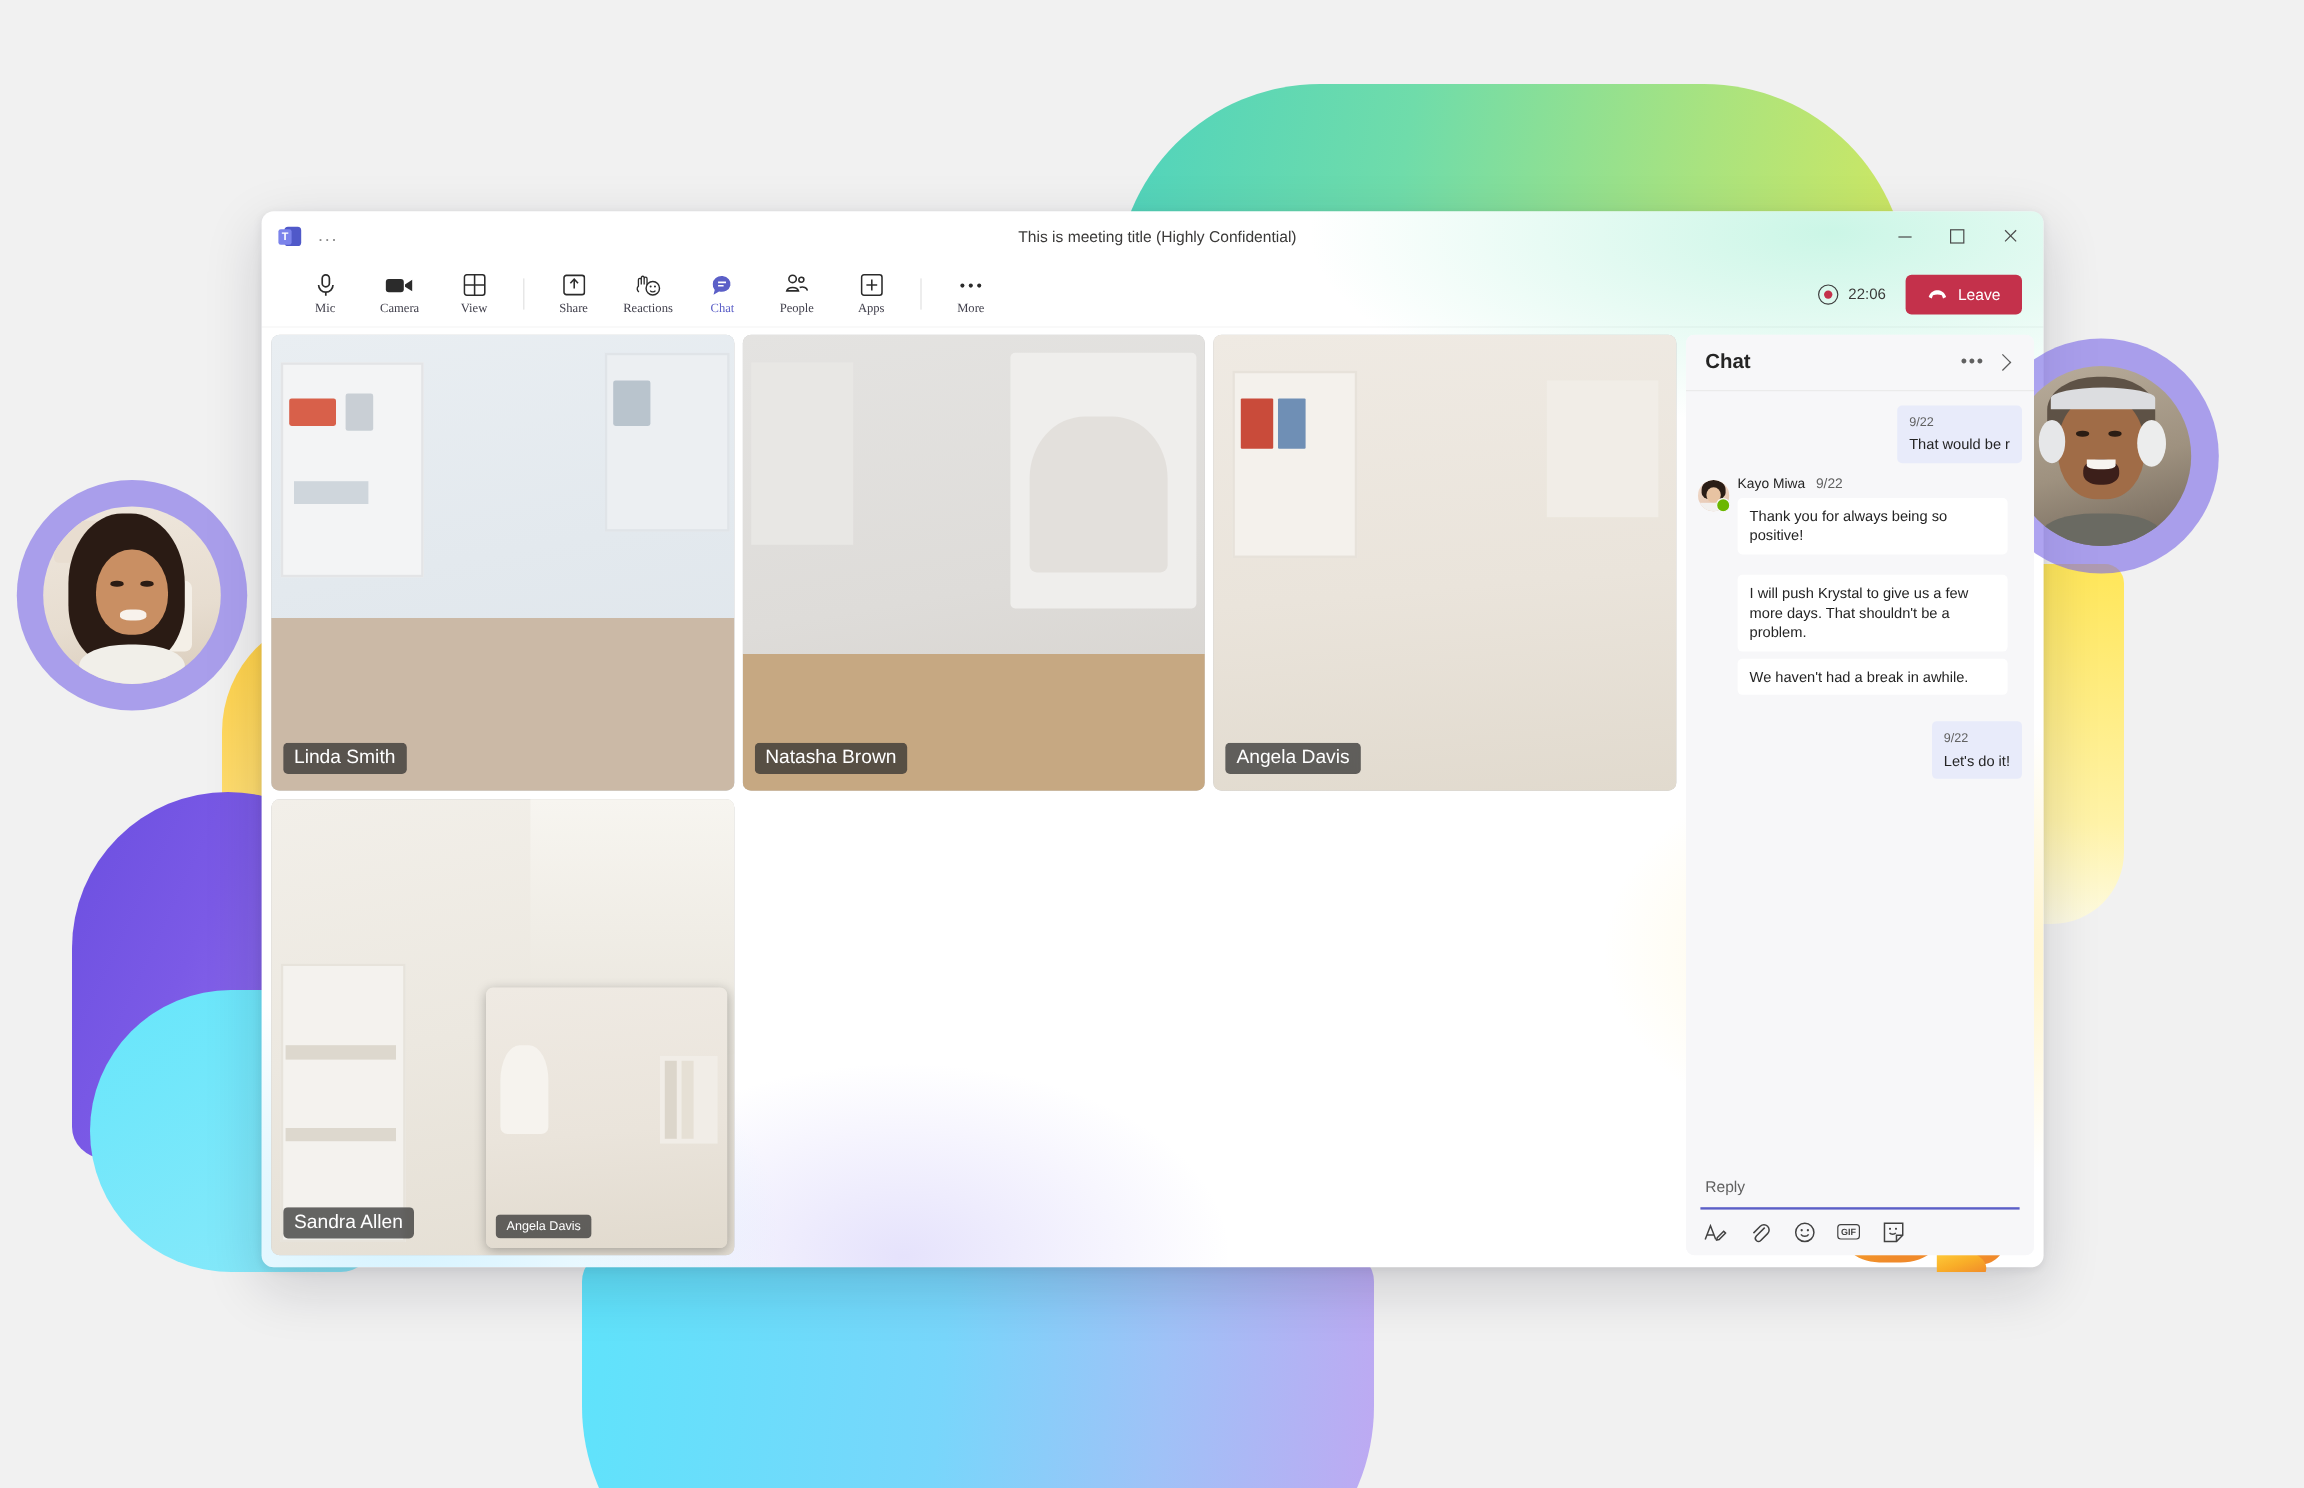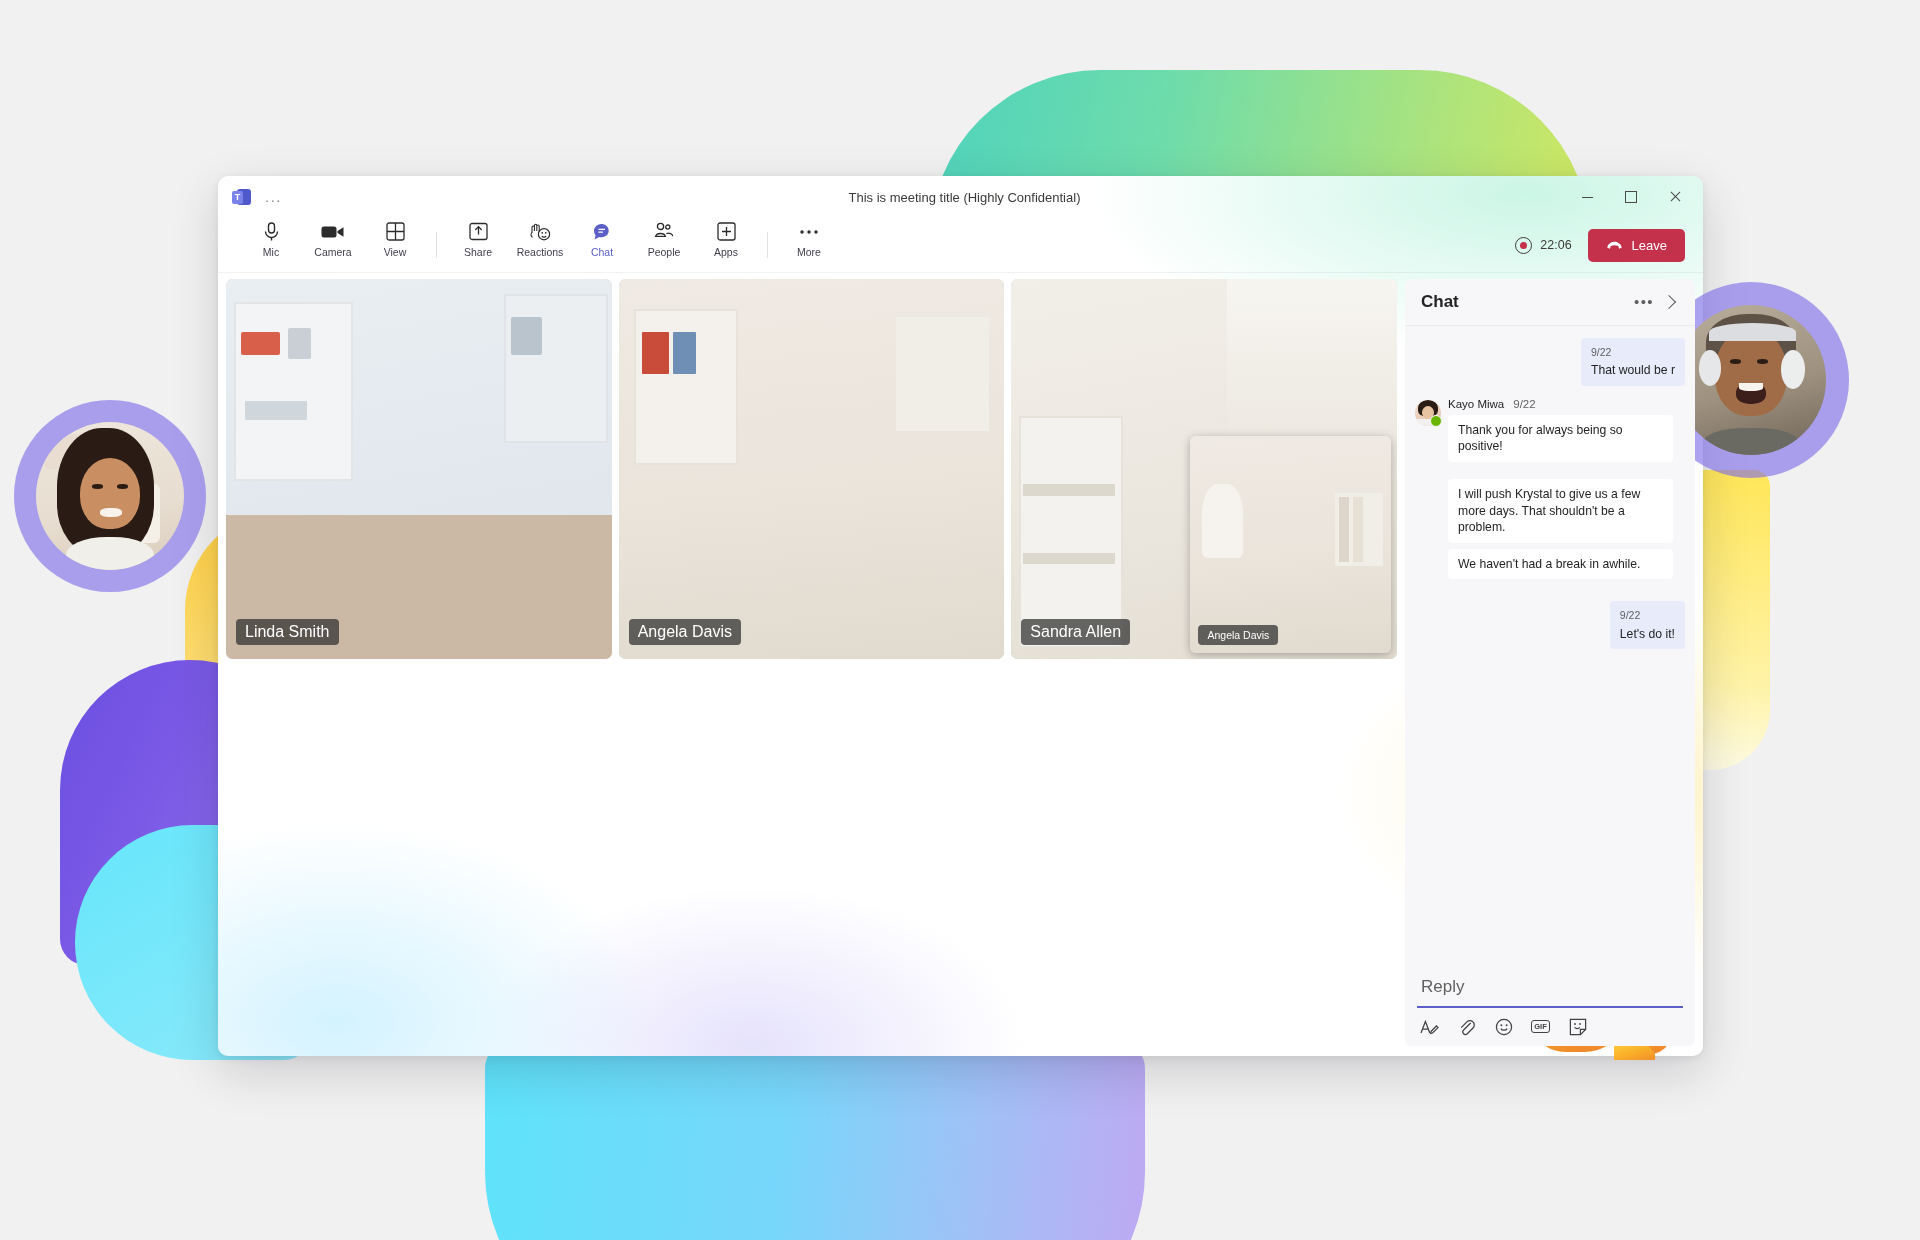--- a/index.html
+++ b/index.html
@@ -103,22 +103,22 @@
 
   
   .toolbar {
     position: relative; z-index: 2;
     height: 54px; display: flex; align-items: center;
     padding: 0 18px 0 22px; flex: none;
     border-bottom: 1px solid rgba(0,0,0,.05);
   }
   .tool {
     width: 62px; height: 48px; display:flex; flex-direction:column;
-    align-items:center; justify-content:flex-start; gap:4px;
-    color:#2b2b2b; cursor:pointer;
+    align-items:center; justify-content:center; gap:4px;
+    color:#2b2b2b; cursor:pointer;font-family:Liberation Serif, serif;
   }
   .tool .lbl { font-size: 10.5px; color:#42414d; }
   .tool.active .lbl { color:#5b5fc7; }
   .tool .gl { height: 21px; display:flex; align-items:center; justify-content:center; }
   .sep { width:1px; height:26px; background:#e1e1e1; margin: 0 10px; }
   .tool-spacer { flex: 1; }
   .rec {
     display:flex; align-items:center; gap:8px; margin-right:16px;
   }
   .rec-dot {
@@ -194,21 +194,21 @@
     position:absolute; right:-1px; bottom:-1px; width:10px; height:10px;
     border-radius:50%; background:#6bb700; border:1.6px solid #f7f7f9;
   }
   .m-meta { font-size:11.5px; color:#616161; margin-bottom:2px; display:flex; gap:9px;}
   .m-meta .nm { color:#242424; }
   .m-stack { display:flex; flex-direction:column; gap:3px; }
   .compose { flex:none; padding: 8px 12px 10px 12px; background:#f7f7f9; }
   .reply-wrap { border-bottom:2px solid #5b5fc7; padding: 6px 2px 8px 2px; }
   .reply-input {
     width:100%; border:none; outline:none; background:transparent;
-    font-size:17px; color:#8b5cf6; font-family:"Liberation Sans", sans-serif;
+    font-size:13px; color:#8b5cf6; font-family:"Liberation Sans", sans-serif;
   }
   .reply-input::placeholder{ color:#616161; }
   .compose-icons { display:flex; gap:18px; padding: 9px 3px 0 3px; color:#424242; }
   .ci { width:19px; height:19px; display:flex; align-items:center; justify-content:center; cursor:pointer;}
   .gifbox {
     border:1.4px solid #424242; border-radius:3px; font-size:7.5px;
     font-weight:bold; padding:1px 2px; line-height:9px;
   }
 
   
@@ -411,20 +411,39 @@
               <div style="position:absolute;left:40%;top:30%;width:5%;height:3%;background:#2d1b12;border-radius:50%;"></div>
               <div style="position:absolute;left:55%;top:30%;width:5%;height:3%;background:#2d1b12;border-radius:50%;"></div>
               <div style="position:absolute;left:44%;top:44%;width:13%;height:5%;background:#f3ece8;border-radius:40%;"></div>
               <div class="torso" style="left:12%;top:54%;width:76%;height:48%;background:#f0bfcc;"></div>
               <div style="position:absolute;left:38%;top:56%;width:24%;height:24%;background:#e7adbd;border-radius:50% 50% 0 0;"></div>
             </div>
           </div>
           <div class="namebadge">Linda Smith</div>
         </div>
 
+        <div class="tile">
+          <div class="scene" style="background:linear-gradient(170deg,#e4e3e1 0%,#dedcd9 55%,#d3cfca 100%);">
+            <div style="position:absolute;left:58%;top:4%;width:40%;height:56%;background:#efeeec;border-radius:4px;"></div>
+            <div style="position:absolute;left:62%;top:18%;width:30%;height:34%;background:#e3e0dc;border-radius:40% 40% 6px 6px;"></div>
+            <div style="position:absolute;left:2%;top:6%;width:22%;height:40%;background:#e8e7e4;"></div>
+            <div style="position:absolute;left:0;top:70%;width:100%;height:30%;background:#c6a882;"></div>
+            <div class="person">
+              <div class="hair" style="left:34%;top:8%;width:32%;height:30%;background:#9c7c55;"></div>
+              <div class="head" style="position:absolute;left:39%;top:12%;width:22%;height:30%;background:#e5bda0;"></div>
+              <div style="position:absolute;left:44%;top:23%;width:3.5%;height:2.2%;background:#3a2b20;border-radius:50%;"></div>
+              <div style="position:absolute;left:53%;top:23%;width:3.5%;height:2.2%;background:#3a2b20;border-radius:50%;"></div>
+              <div style="position:absolute;left:47%;top:33%;width:7%;height:2.5%;background:#b9816a;border-radius:40%;"></div>
+              <div class="torso" style="left:18%;top:38%;width:64%;height:50%;background:#17161a;"></div>
+              <div style="position:absolute;left:42%;top:40%;width:16%;height:32%;background:#f2f1ef;"></div>
+              <div style="position:absolute;left:33%;top:66%;width:34%;height:12%;background:#e0b89a;border-radius:40%;"></div>
+            </div>
+          </div>
+          <div class="namebadge">Natasha Brown</div>
+        </div>
 
 
         <div class="tile">
           <div class="scene" style="background:linear-gradient(175deg,#efeae3 0%,#eae4db 55%,#e1dace 100%);">
             <div style="position:absolute;left:4%;top:8%;width:26%;height:40%;background:#f4f1ec;border:2px solid #e7e2da;"></div>
             <div style="position:absolute;left:6%;top:14%;width:7%;height:11%;background:#c94b3a;border-radius:1px;"></div>
             <div style="position:absolute;left:14%;top:14%;width:6%;height:11%;background:#6f8fb5;border-radius:1px;"></div>
             <div style="position:absolute;left:72%;top:10%;width:24%;height:30%;background:#f1ede7;"></div>
             <div class="person">
               <div class="hair" style="left:26%;top:4%;width:48%;height:72%;background:#c98a4d;border-radius:44% 44% 36% 36%;"></div>

